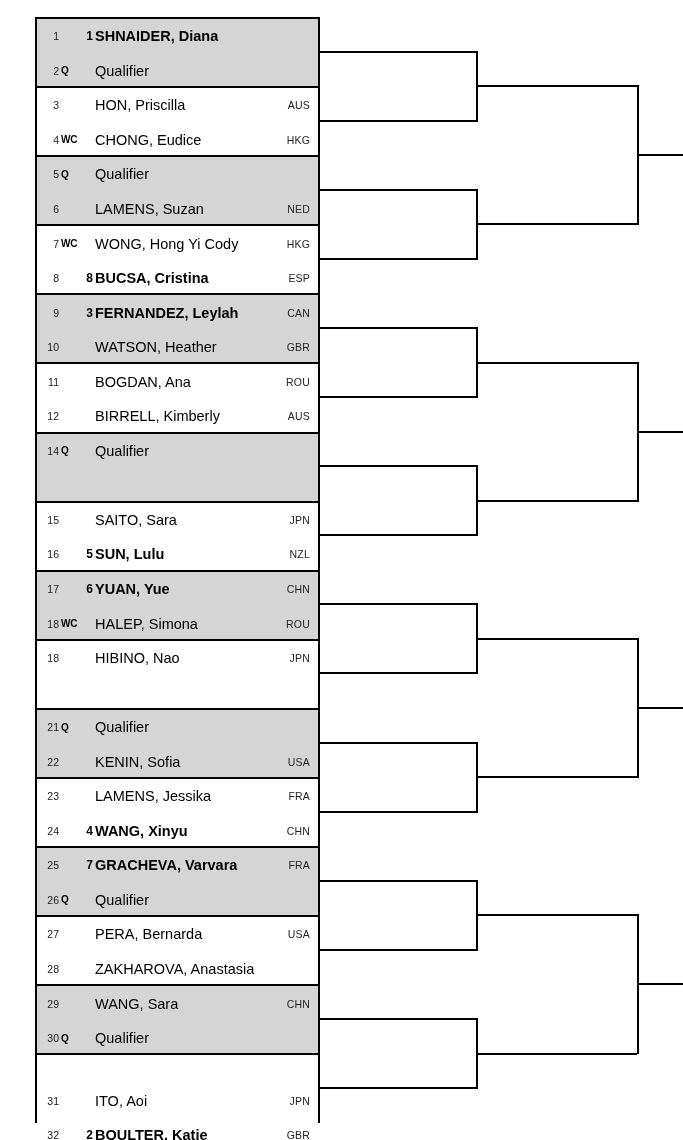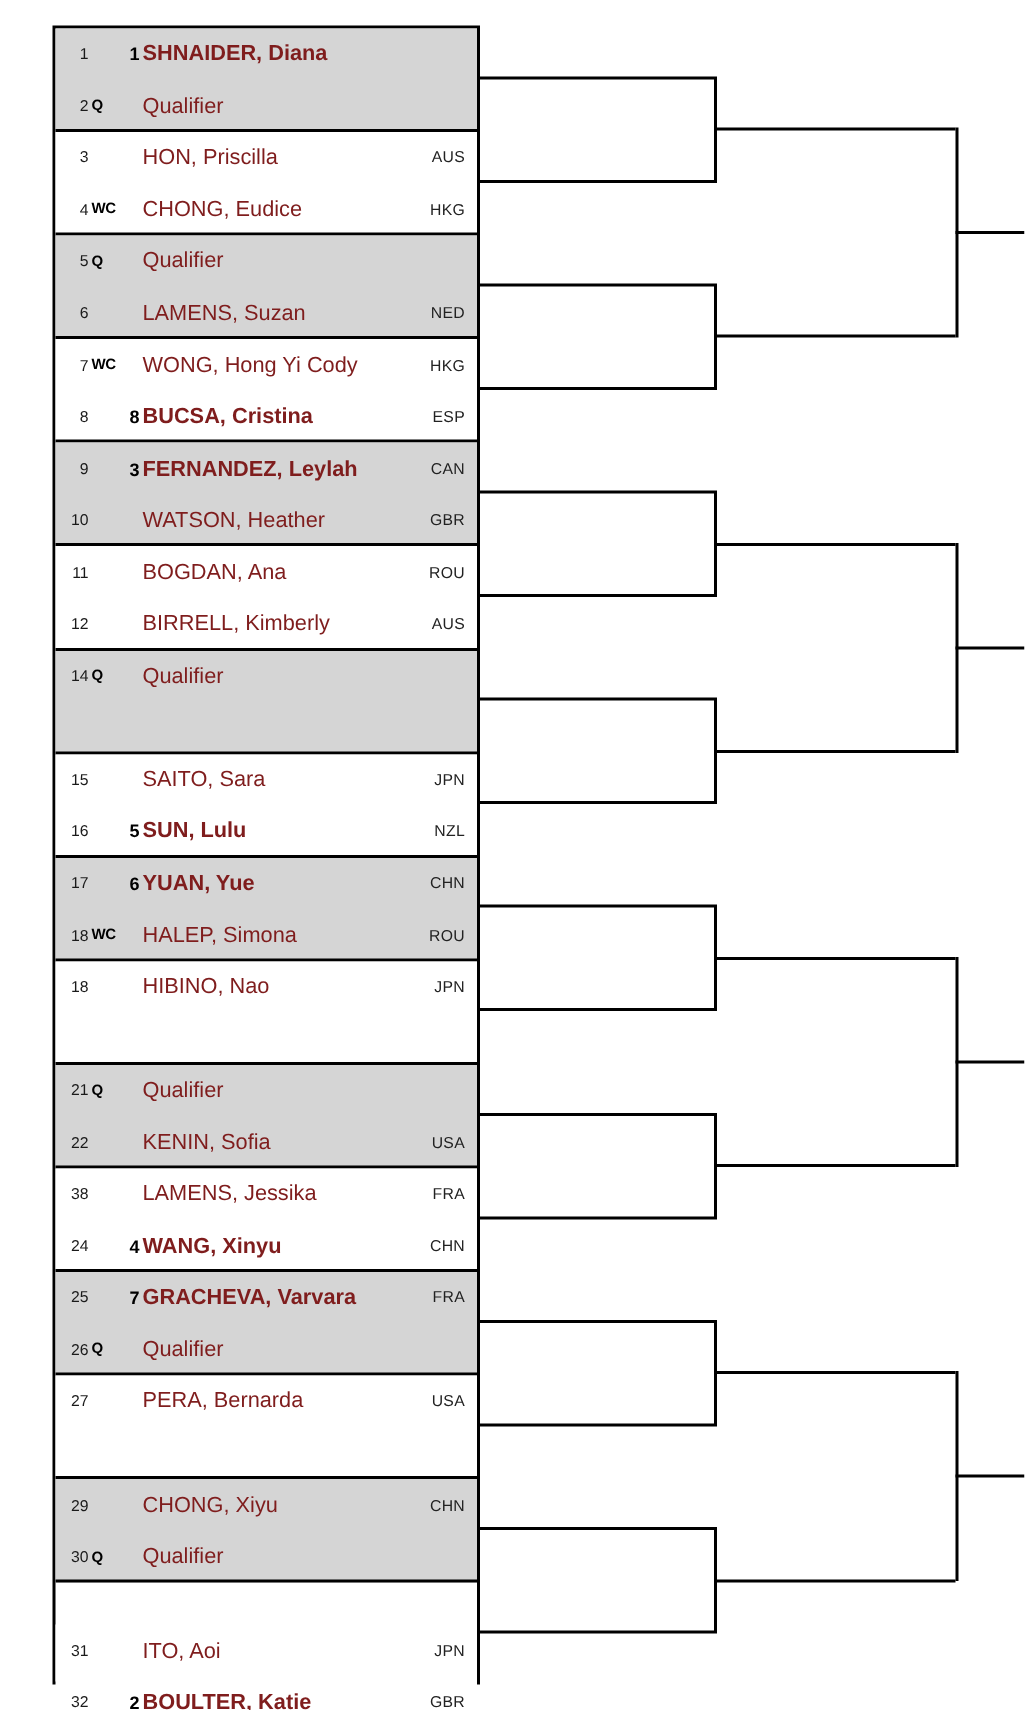--- a/index.html
+++ b/index.html
@@ -59,21 +59,21 @@
     left:42px;width:14px;
     text-align:right;
     font-size:12px;
     font-weight:bold;
     color:#000;
   }
   .pname{
     position:absolute;
     left:58px;
     font-size:14.5px;
-    color:#7f1d1d;
+    color:#000000;
     white-space:nowrap;
   }
   .pname.bold{font-weight:bold;}
   .nat{
     position:absolute;
     right:8px;
     font-size:10.5px;
     font-weight:normal;
     color:#222;
     letter-spacing:0.2px;
@@ -251,21 +251,21 @@
         <div class="row">
           <span class="pos">22</span>
           <span class="status"></span>
           <span class="seed"></span>
           <span class="pname">KENIN, Sofia</span>
           <span class="nat">USA</span>
         </div>
       </div>
       <div class="pair plain">
         <div class="row">
-          <span class="pos">38</span>
+          <span class="pos">23</span>
           <span class="status"></span>
           <span class="seed"></span>
           <span class="pname">LAMENS, Jessika</span>
           <span class="nat">FRA</span>
         </div>
         <div class="row">
           <span class="pos">24</span>
           <span class="status"></span>
           <span class="seed">4</span>
           <span class="pname bold">WANG, Xinyu</span>
@@ -289,27 +289,34 @@
         </div>
       </div>
       <div class="pair plain">
         <div class="row">
           <span class="pos">27</span>
           <span class="status"></span>
           <span class="seed"></span>
           <span class="pname">PERA, Bernarda</span>
           <span class="nat">USA</span>
         </div>
+        <div class="row">
+          <span class="pos">28</span>
+          <span class="status"></span>
+          <span class="seed"></span>
+          <span class="pname">ZAKHAROVA, Anastasia</span>
+          <span class="nat"></span>
+        </div>
       </div>
       <div class="pair shaded">
         <div class="row">
           <span class="pos">29</span>
           <span class="status"></span>
           <span class="seed"></span>
-          <span class="pname">CHONG, Xiyu</span>
+          <span class="pname">WANG, Sara</span>
           <span class="nat">CHN</span>
         </div>
         <div class="row">
           <span class="pos">30</span>
           <span class="status">Q</span>
           <span class="seed"></span>
           <span class="pname">Qualifier</span>
           <span class="nat"></span>
         </div>
       </div>

